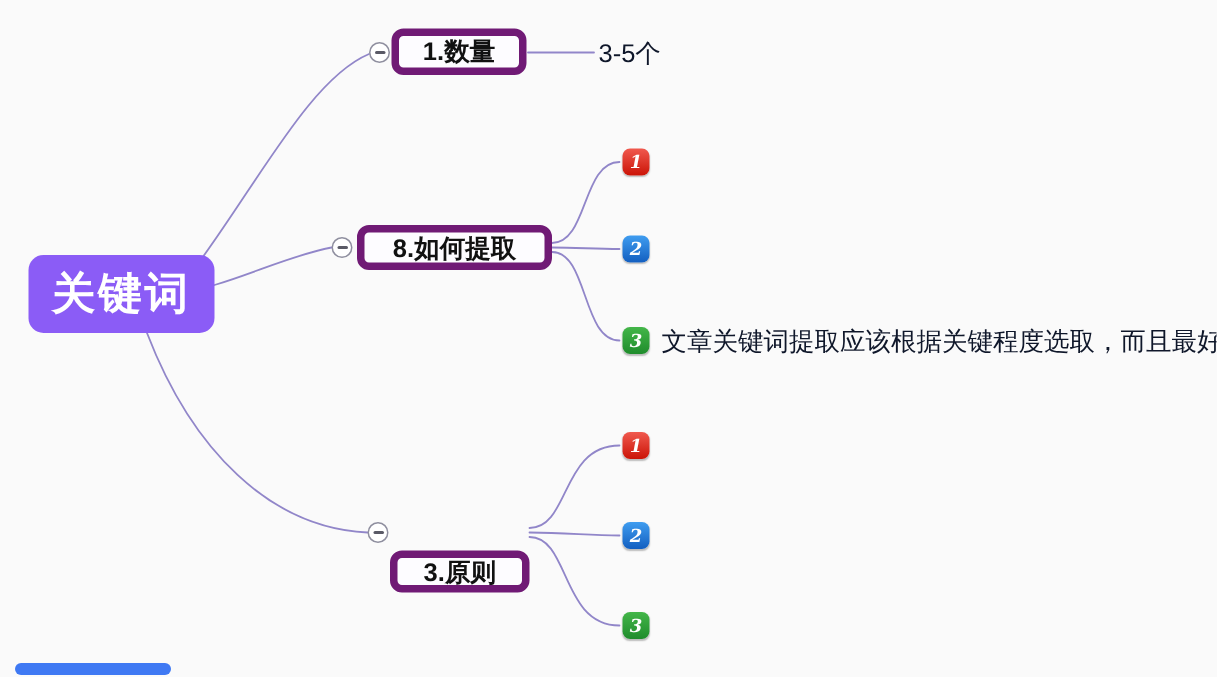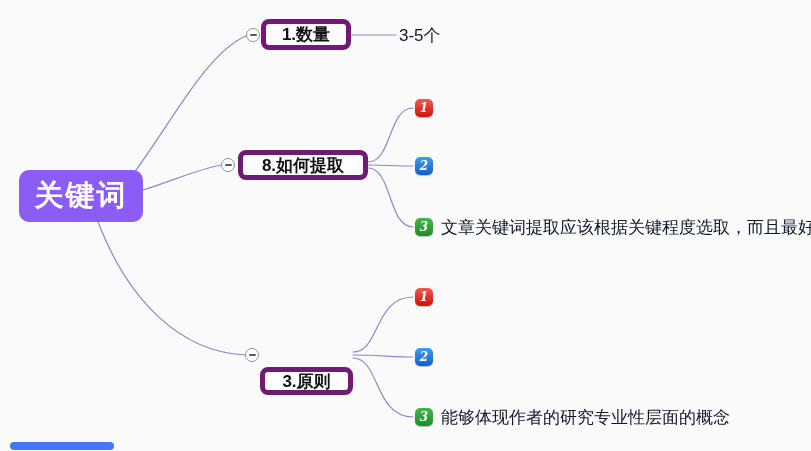--- a/index.html
+++ b/index.html
@@ -108,16 +108,15 @@
 </div>
 
 <div class="leaf l-b3c1">
   <span class="badge red">1</span>
 </div>
 <div class="leaf l-b3c2">
   <span class="badge blue">2</span>
 </div>
 <div class="leaf l-b3c3">
   <span class="badge green">3</span>
-  <span class="leaf-text">能够体现作者的研究专业性层面的概念</span>
 </div>
 
 <div class="hscroll-thumb"></div>
 
 </body></html>

